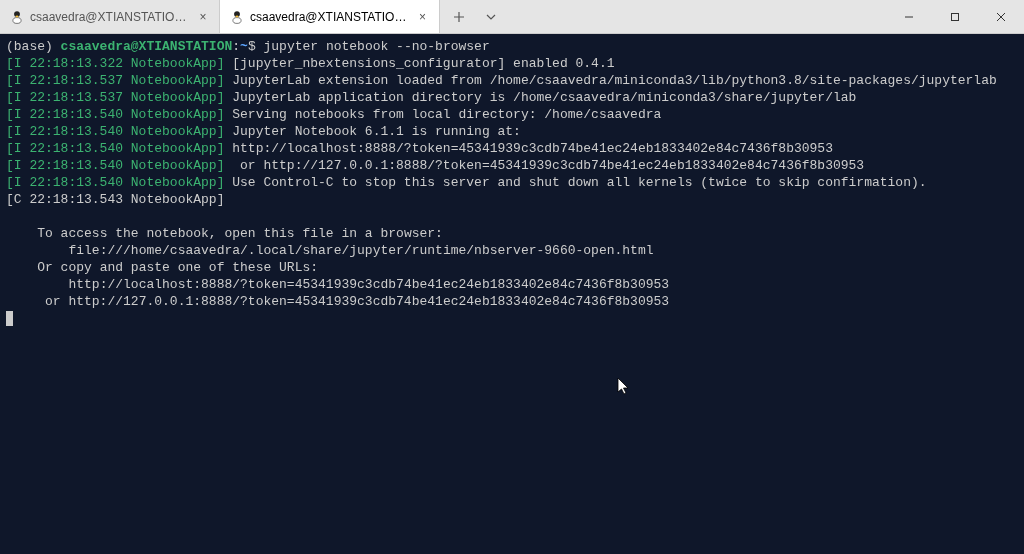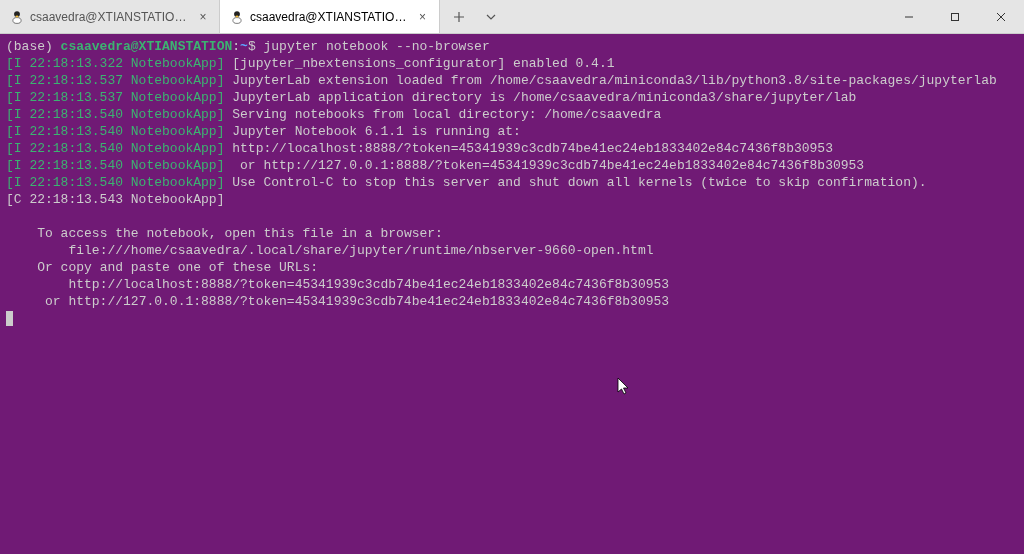--- a/index.html
+++ b/index.html
@@ -83,21 +83,21 @@
     .win-btn {
       width: 46px;
       display: inline-flex;
       align-items: center;
       justify-content: center;
       color: #333;
     }
 
     .terminal {
       flex: 1 1 auto;
-      background: #701a75;
+      background: #0f172a;
       color: #ccc;
       padding: 4px 6px;
       line-height: 17px;
       white-space: pre-wrap;
       word-break: break-all;
       position: relative;
     }
     .c-prompt-base { color: #ccc; }
     .c-user { color: #3cb371; font-weight: bold; }
     .c-path { color: #5ea6ff; font-weight: bold; }

